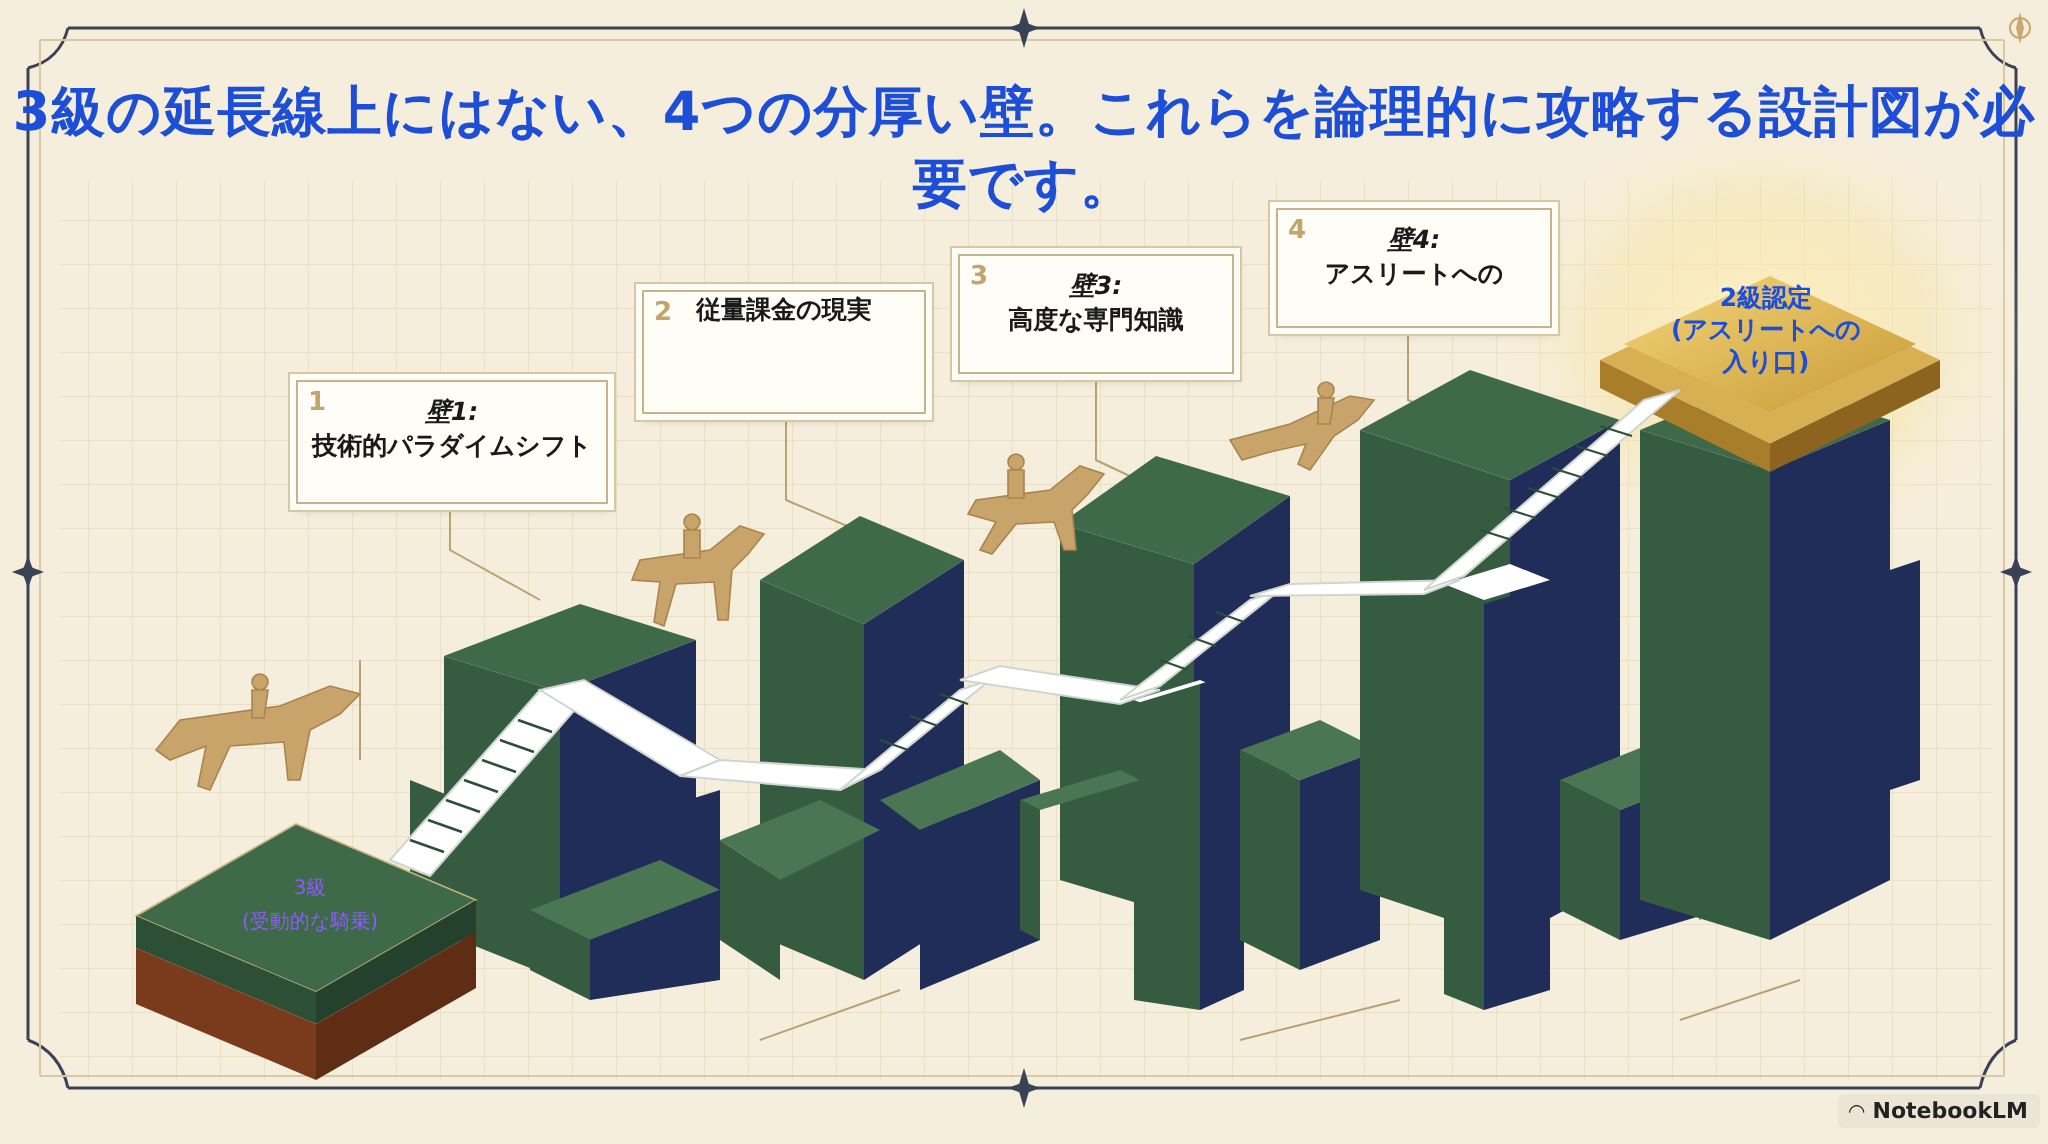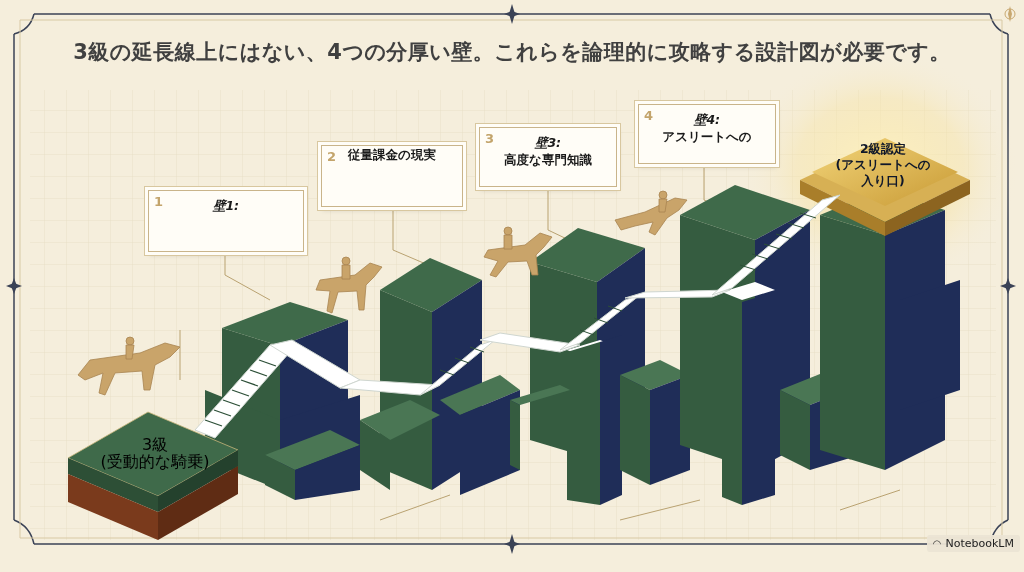--- a/index.html
+++ b/index.html
@@ -1,26 +1,26 @@
 <!DOCTYPE html>
 <html><head>
 <meta charset="utf-8">
 <style>
   html,body{margin:0;padding:0;}
   body{width:1024px;height:572px;overflow:hidden;background:#f5eedc;font-family:"DejaVu Sans","Liberation Sans",sans-serif;position:relative;}
   .canvas{position:absolute;left:0;top:0;width:1024px;height:572px;}
   .frame-svg{position:absolute;left:0;top:0;}
-  .title{position:absolute;left:0;top:38px;width:1024px;text-align:center;font-size:21px;font-weight:bold;color:#404040;letter-spacing:0.5px;}
+  .title{position:absolute;left:0;top:38px;width:1024px;text-align:center;font-size:27px;font-weight:bold;color:#1d4ed8;letter-spacing:0.5px;}
   .card{position:absolute;background:#fffdf7;border:1px solid #c9b48a;box-shadow:0 0 0 3px #fffdf7,0 0 0 4px #d8c79f,1px 3px 5px rgba(0,0,0,0.15);text-align:center;color:#1a1a1a;font-weight:bold;font-size:12.5px;line-height:17px;}
   .card .num{position:absolute;left:5px;top:2px;color:#c3a46b;font-size:13px;font-weight:bold;}
   .card .l1{display:block;margin-top:6px;font-style:italic;}
   .card .l2{display:block;}
-  .base-label{position:absolute;left:100px;top:436px;width:110px;text-align:center;color:#000000;font-size:16px;line-height:17px;}
-  .gold-label{position:absolute;left:830px;top:141px;width:106px;text-align:center;color:#0f172a;font-weight:bold;font-size:12.5px;line-height:16px;}
-  .watermark{position:absolute;right:4px;bottom:20px;background:rgba(235,228,212,0.95);padding:2px 6px;border-radius:3px;font-size:11px;color:#222;font-weight:normal;margin-top:24px;}
+  .base-label{position:absolute;left:100px;top:436px;width:110px;text-align:center;color:#8b5cf6;font-size:10px;line-height:17px;}
+  .gold-label{position:absolute;left:830px;top:141px;width:106px;text-align:center;color:#1d4ed8;font-weight:bold;font-size:12.5px;line-height:16px;}
+  .watermark{position:absolute;right:4px;bottom:8px;background:rgba(235,228,212,0.95);padding:2px 6px;border-radius:3px;font-size:11px;color:#222;font-weight:bold;margin-top:24px;}
   .watermark .ico{display:inline-block;margin-right:4px;font-size:10px;}
 </style>
 </head>
 <body>
 
 <div class="canvas">
 
   <svg class="frame-svg" width="1024" height="572" viewBox="0 0 1024 572">
     <defs>
       <pattern id="grid" width="22" height="22" patternUnits="userSpaceOnUse">
@@ -211,20 +211,21 @@
           <path d="M44 9 L52 9 L50 22 L44 22 Z"></path>
       </g>
     </g>
   </svg>
 
   <div class="title">3級の延長線上にはない、4つの分厚い壁。これらを論理的に攻略する設計図が必要です。</div>
 
   <div class="card" style="left:148px;top:190px;width:154px;height:60px;">
     <span class="num">1</span>
     <span class="l1">壁1:</span>
+    <span class="l2">技術的パラダイムシフト</span>
   </div>
   <div class="card" style="left:321px;top:145px;width:140px;height:60px;">
     <span class="num">2</span>
     <span class="l2">従量課金の現実</span>
   </div>
   <div class="card" style="left:479px;top:127px;width:136px;height:58px;">
     <span class="num">3</span>
     <span class="l1">壁3:</span>
     <span class="l2">高度な専門知識</span>
   </div>

